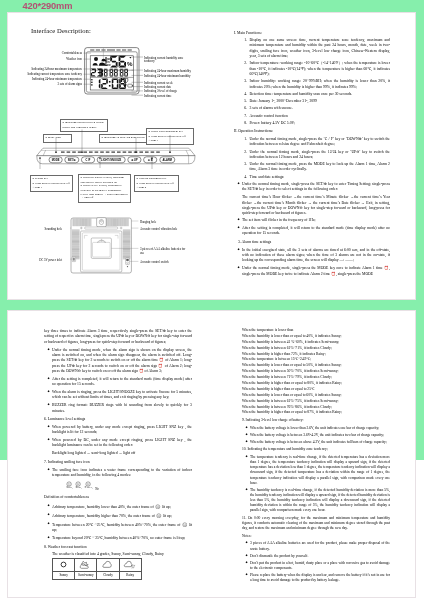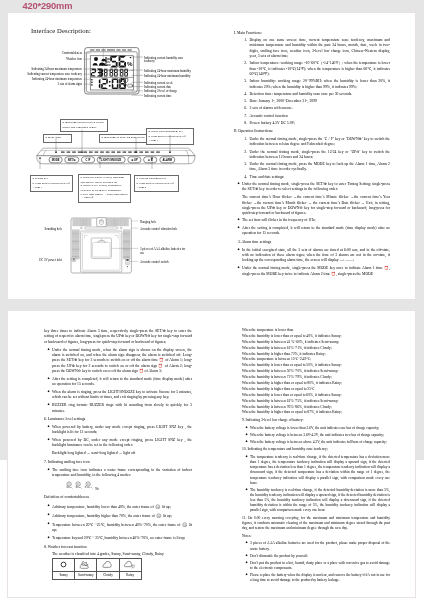--- a/index.html
+++ b/index.html
@@ -1,17 +1,17 @@
 <!DOCTYPE html>
 <html><head>
 <meta charset="utf-8">
 <style>
   html,body{margin:0;padding:0;background:#ffffff;}
   body{width:424px;height:600px;font-family:"Liberation Serif",serif;overflow:hidden;}
-  .page{position:relative;width:424px;height:460px;background:#e5e5e5;}
+  .page{position:relative;width:424px;height:460px;background:#86efac;}
   .size-label{position:absolute;left:22.5px;top:0.5px;font-family:"Liberation Sans",sans-serif;font-weight:bold;font-size:9.3px;color:#b35073;letter-spacing:-0.15px;}
   .panel{position:absolute;background:#fff;border:1px solid #e8e1e5;box-sizing:border-box;}
   #panel-top{left:7px;top:12px;width:409px;height:288px;}
   #panel-bot{left:7px;top:310px;width:409px;height:288px;}
 
   .ttl{position:absolute;font-size:6.6px;color:#101010;font-family:"Liberation Serif",serif;letter-spacing:.1px;}
   .txt{position:absolute;font-size:3.0px;line-height:1.33;color:#000;}
   .nw{white-space:nowrap;}
 
   .cbox{position:absolute;border:0.4px solid #6a6a6a;background:#fff;font-size:2.9px;line-height:1.34;color:#000;padding:1.4px 1.6px 1.6px 1.6px;box-sizing:border-box;}

